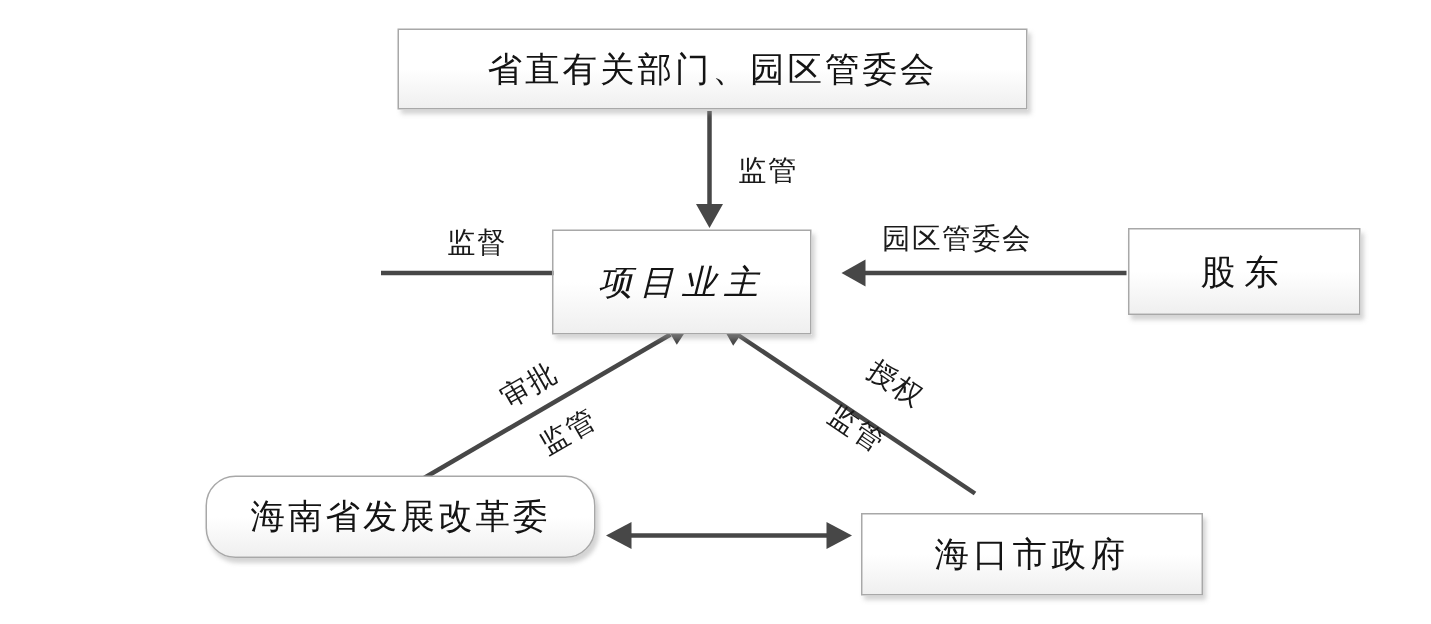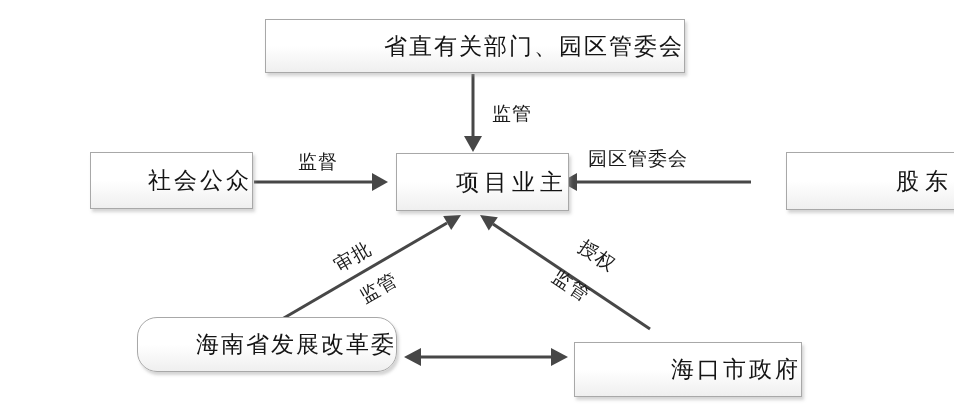--- a/index.html
+++ b/index.html
@@ -5,21 +5,21 @@
   html,body { margin:0; padding:0; background:#ffffff; }
   #stage {
     position:relative; width:954px; height:416px; background:#ffffff;
     font-family:"Liberation Serif","DejaVu Serif",serif; overflow:hidden;
   }
   .box {
     position:absolute; box-sizing:border-box;
     border:1px solid #a8a8a8;
     background:linear-gradient(180deg,#ffffff 50%,#efefef 100%);
     box-shadow:2px 3px 3px rgba(160,160,160,0.45);
-    display:flex; align-items:center; justify-content:flex-end;
+    display:flex; align-items:center; justify-content:center;
     font-size:23px; letter-spacing:3px; color:#141414; white-space:nowrap;
   }
   .edge-label {
     position:absolute; font-size:19px; color:#1a1a1a; white-space:nowrap;
     letter-spacing:1px;
   }
   .rot { transform-origin:center; }
   svg.wires { position:absolute; left:0; top:0; }
   svg .wire { stroke:#474747; stroke-width:3; fill:none; }
   svg .head { fill:#474747; stroke:none; }
@@ -60,29 +60,26 @@
       <line class="wire" x1="418" y1="357" x2="554" y2="357"></line>
       <polygon class="head" points="404,357 421,348 421,366"></polygon>
       <polygon class="head" points="568,357 551,348 551,366"></polygon>
     </g>
   </svg>
 
   <div class="box" style="left:265px; top:19px; width:420px; height:54px; letter-spacing:2px;">
     <span>省直有关部门、园区管委会</span>
   </div>
 
-  <div class="box" style="left:90px; top:152px; width:163px; height:57px;">
-    <span>社会公众</span>
-  </div>
 
-  <div class="box" style="left:396px; top:153px; width:173px; height:58px; letter-spacing:5px;">
+  <div class="box" style="left:368px; top:153px; width:173px; height:70px; letter-spacing:5px;font-style:italic;">
     <span>项目业主</span>
   </div>
 
-  <div class="box" style="left:752px; top:152px; width:169px; height:58px; letter-spacing:6px;margin-left:34px;">
+  <div class="box" style="left:752px; top:152px; width:155px; height:58px; letter-spacing:6px;">
     <span>股东</span>
   </div>
 
   <div class="box" style="left:137px; top:317px; width:260px; height:55px; letter-spacing:2px;border-radius:20px;">
     <span>海南省发展改革委</span>
   </div>
 
   <div class="box" style="left:574px; top:342px; width:228px; height:55px;">
     <span>海口市政府</span>
   </div>

